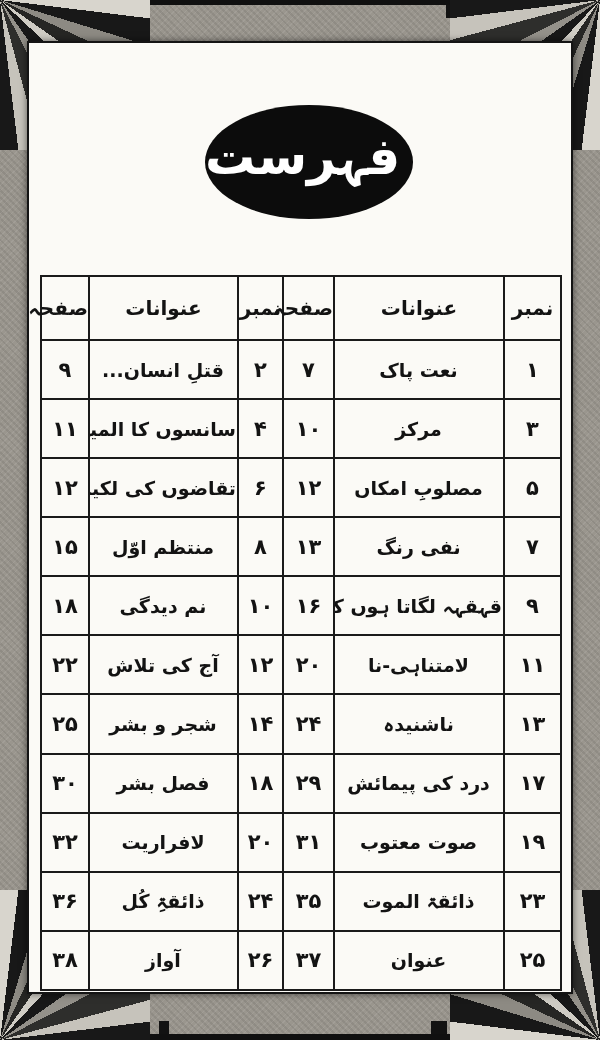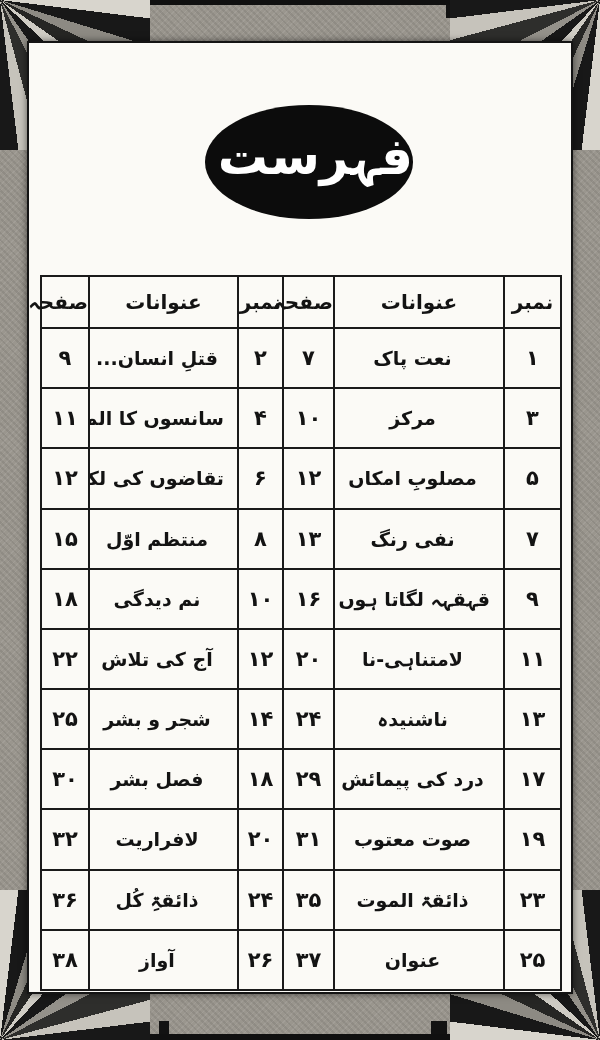--- a/index.html
+++ b/index.html
@@ -41,43 +41,43 @@
   .page {
     position:absolute; left:27px; top:41px; right:27px; bottom:46px;
     background:#fbfaf6; border:2px solid #141414; z-index:2;
     box-shadow:0 0 7px rgba(0,0,0,.55);
   }
 
   
   .oval {
     position:absolute; left:176px; top:62px; width:208px; height:114px;
     background:#0c0c0c; border-radius:50%;
-    display:flex; align-items:center; justify-content:flex-end;
+    display:flex; align-items:center; justify-content:flex-start;
   }
   .oval span {
     color:#ffffff; font-size:50px; font-weight:700; direction:rtl;
     line-height:1; padding-bottom:10px; letter-spacing:1px;
   }
 
   
   table.toc {
     position:absolute; left:11px; top:232px;
     width:520px; height:716px;
     border-collapse:collapse; table-layout:fixed;
     direction:ltr;
   }
   table.toc th, table.toc td {
     border:2.5px solid #1a1a1a; color:#131313;
     text-align:center; vertical-align:middle; direction:rtl;
   }
-  table.toc th { height:52px; font-size:20px; font-weight:700; }
+  table.toc th { height:64px; font-size:20px; font-weight:700; }
   td.num-cell  { font-size:21px; font-weight:700; }
   td.title-cell{
     font-size:19px; font-weight:700; text-align:right;
-    padding-right:13px; white-space:nowrap; overflow:hidden;
+    padding-right:1px; white-space:nowrap; overflow:hidden;
   }
 
   
   .footer-text {
     position:absolute; z-index:3; direction:rtl;
     font-size:17px; font-weight:700; color:#20201e;
     text-shadow:0 1px 0 rgba(255,255,255,.45), 0 -1px 0 rgba(0,0,0,.3);
     white-space:nowrap;
     margin-top:48px;
   }

